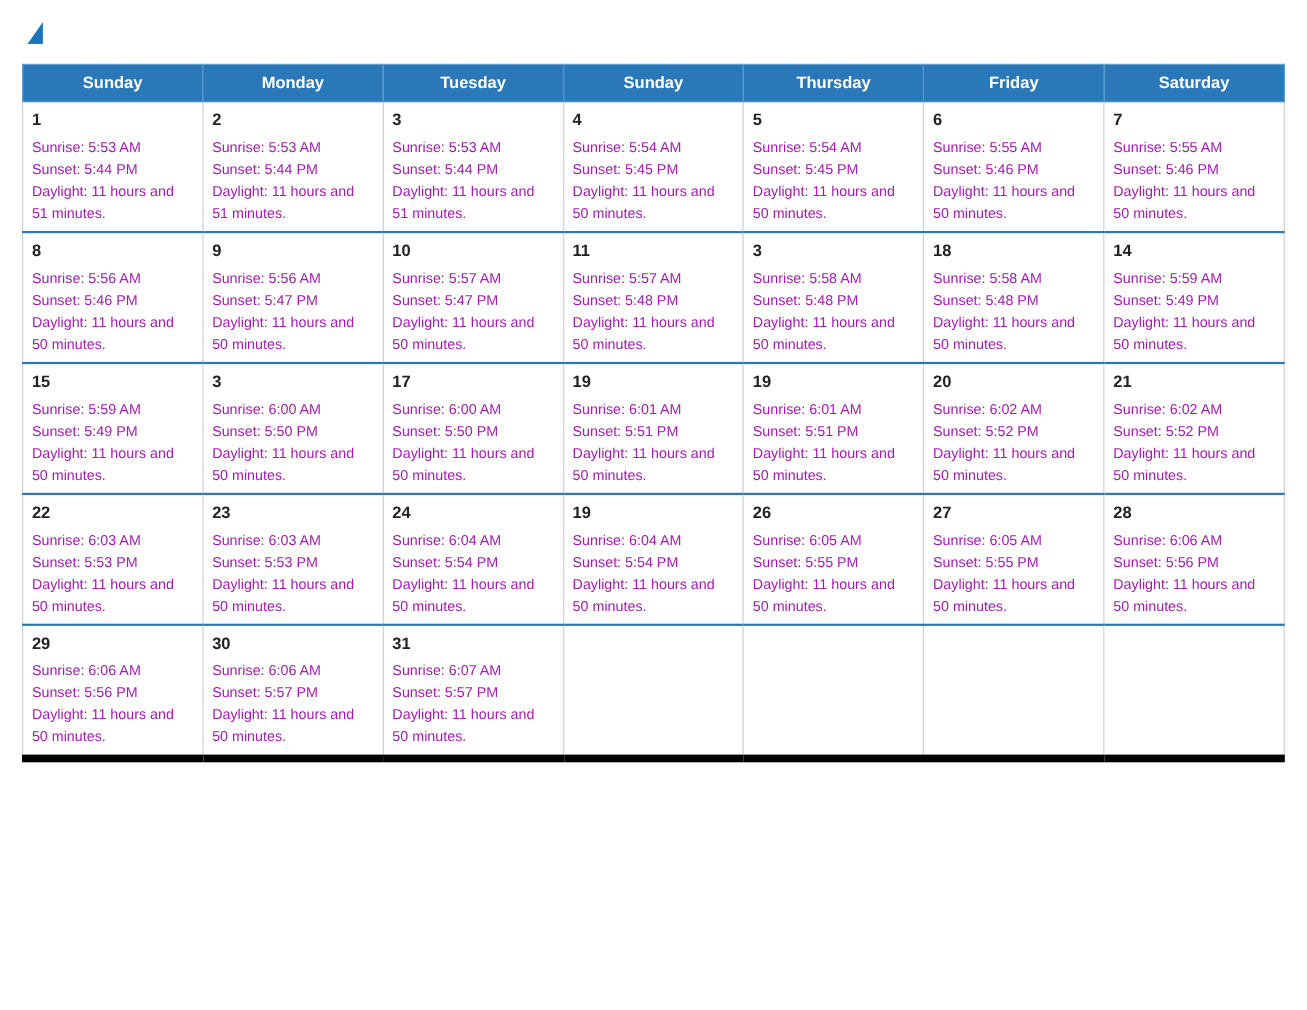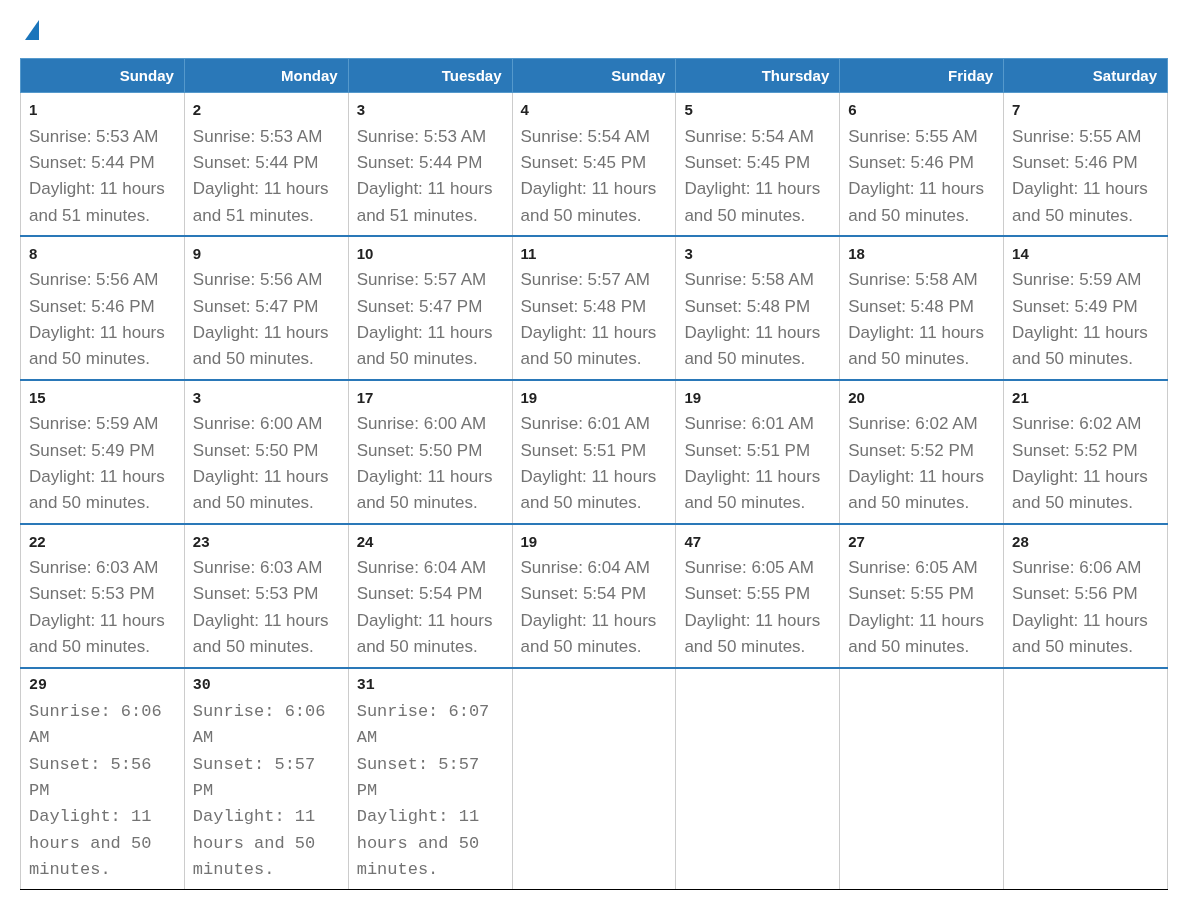--- a/index.html
+++ b/index.html
@@ -63,21 +63,21 @@
       width: 100%;
       border-collapse: collapse;
       border: 1px solid #aaa;
     }
     .calendar th {
       background-color: #2a78b8;
       color: #fff;
       font-size: 15px;
       font-weight: bold;
       padding: 8px 10px;
-      text-align: right;
+      text-align: center;
       border: 1px solid #5599cc;
     }
     .calendar td {
       vertical-align: top;
       padding: 6px 8px;
       border: 1px solid #ccc;
       width: calc(100% / 7);
       min-height: 90px;
       background: #fff;
       font-size: 12.5px;
@@ -85,30 +85,29 @@
       line-height: 1.5;
     }
     .day-num {
       font-size: 15px;
       font-weight: bold;
       color: #222;
       display: block;
       margin-bottom: 2px;
     }
     .day-detail {
-      font-size: 17px;
-      color: #737373;
+      font-size: 13px;
+      color: #a21caf;
       line-height: 1.55;
     }
     .calendar tr td {
       border-bottom: 2px solid #2a78b8;
     }
     .calendar tr:last-child td {
-      border-bottom: 1px solid #000000;
-      font-family: Liberation Mono, monospace;
+      border-bottom: 7px solid #000000;
     }
     .empty-cell {
       background: #fff;
     }
   </style>
 </head>
 <body>
 
 <div class="header">
   <div class="logo">
@@ -162,21 +161,21 @@
         <td><span class="day-num">19</span><span class="day-detail">Sunrise: 6:01 AM<br>Sunset: 5:51 PM<br>Daylight: 11 hours and 50 minutes.</span></td>
         <td><span class="day-num">19</span><span class="day-detail">Sunrise: 6:01 AM<br>Sunset: 5:51 PM<br>Daylight: 11 hours and 50 minutes.</span></td>
         <td><span class="day-num">20</span><span class="day-detail">Sunrise: 6:02 AM<br>Sunset: 5:52 PM<br>Daylight: 11 hours and 50 minutes.</span></td>
         <td><span class="day-num">21</span><span class="day-detail">Sunrise: 6:02 AM<br>Sunset: 5:52 PM<br>Daylight: 11 hours and 50 minutes.</span></td>
       </tr>
       <tr>
         <td><span class="day-num">22</span><span class="day-detail">Sunrise: 6:03 AM<br>Sunset: 5:53 PM<br>Daylight: 11 hours and 50 minutes.</span></td>
         <td><span class="day-num">23</span><span class="day-detail">Sunrise: 6:03 AM<br>Sunset: 5:53 PM<br>Daylight: 11 hours and 50 minutes.</span></td>
         <td><span class="day-num">24</span><span class="day-detail">Sunrise: 6:04 AM<br>Sunset: 5:54 PM<br>Daylight: 11 hours and 50 minutes.</span></td>
         <td><span class="day-num">19</span><span class="day-detail">Sunrise: 6:04 AM<br>Sunset: 5:54 PM<br>Daylight: 11 hours and 50 minutes.</span></td>
-        <td><span class="day-num">47</span><span class="day-detail">Sunrise: 6:05 AM<br>Sunset: 5:55 PM<br>Daylight: 11 hours and 50 minutes.</span></td>
+        <td><span class="day-num">26</span><span class="day-detail">Sunrise: 6:05 AM<br>Sunset: 5:55 PM<br>Daylight: 11 hours and 50 minutes.</span></td>
         <td><span class="day-num">27</span><span class="day-detail">Sunrise: 6:05 AM<br>Sunset: 5:55 PM<br>Daylight: 11 hours and 50 minutes.</span></td>
         <td><span class="day-num">28</span><span class="day-detail">Sunrise: 6:06 AM<br>Sunset: 5:56 PM<br>Daylight: 11 hours and 50 minutes.</span></td>
       </tr>
       <tr>
         <td><span class="day-num">29</span><span class="day-detail">Sunrise: 6:06 AM<br>Sunset: 5:56 PM<br>Daylight: 11 hours and 50 minutes.</span></td>
         <td><span class="day-num">30</span><span class="day-detail">Sunrise: 6:06 AM<br>Sunset: 5:57 PM<br>Daylight: 11 hours and 50 minutes.</span></td>
         <td><span class="day-num">31</span><span class="day-detail">Sunrise: 6:07 AM<br>Sunset: 5:57 PM<br>Daylight: 11 hours and 50 minutes.</span></td>
         <td class="empty-cell"></td>
         <td class="empty-cell"></td>
         <td class="empty-cell"></td>

